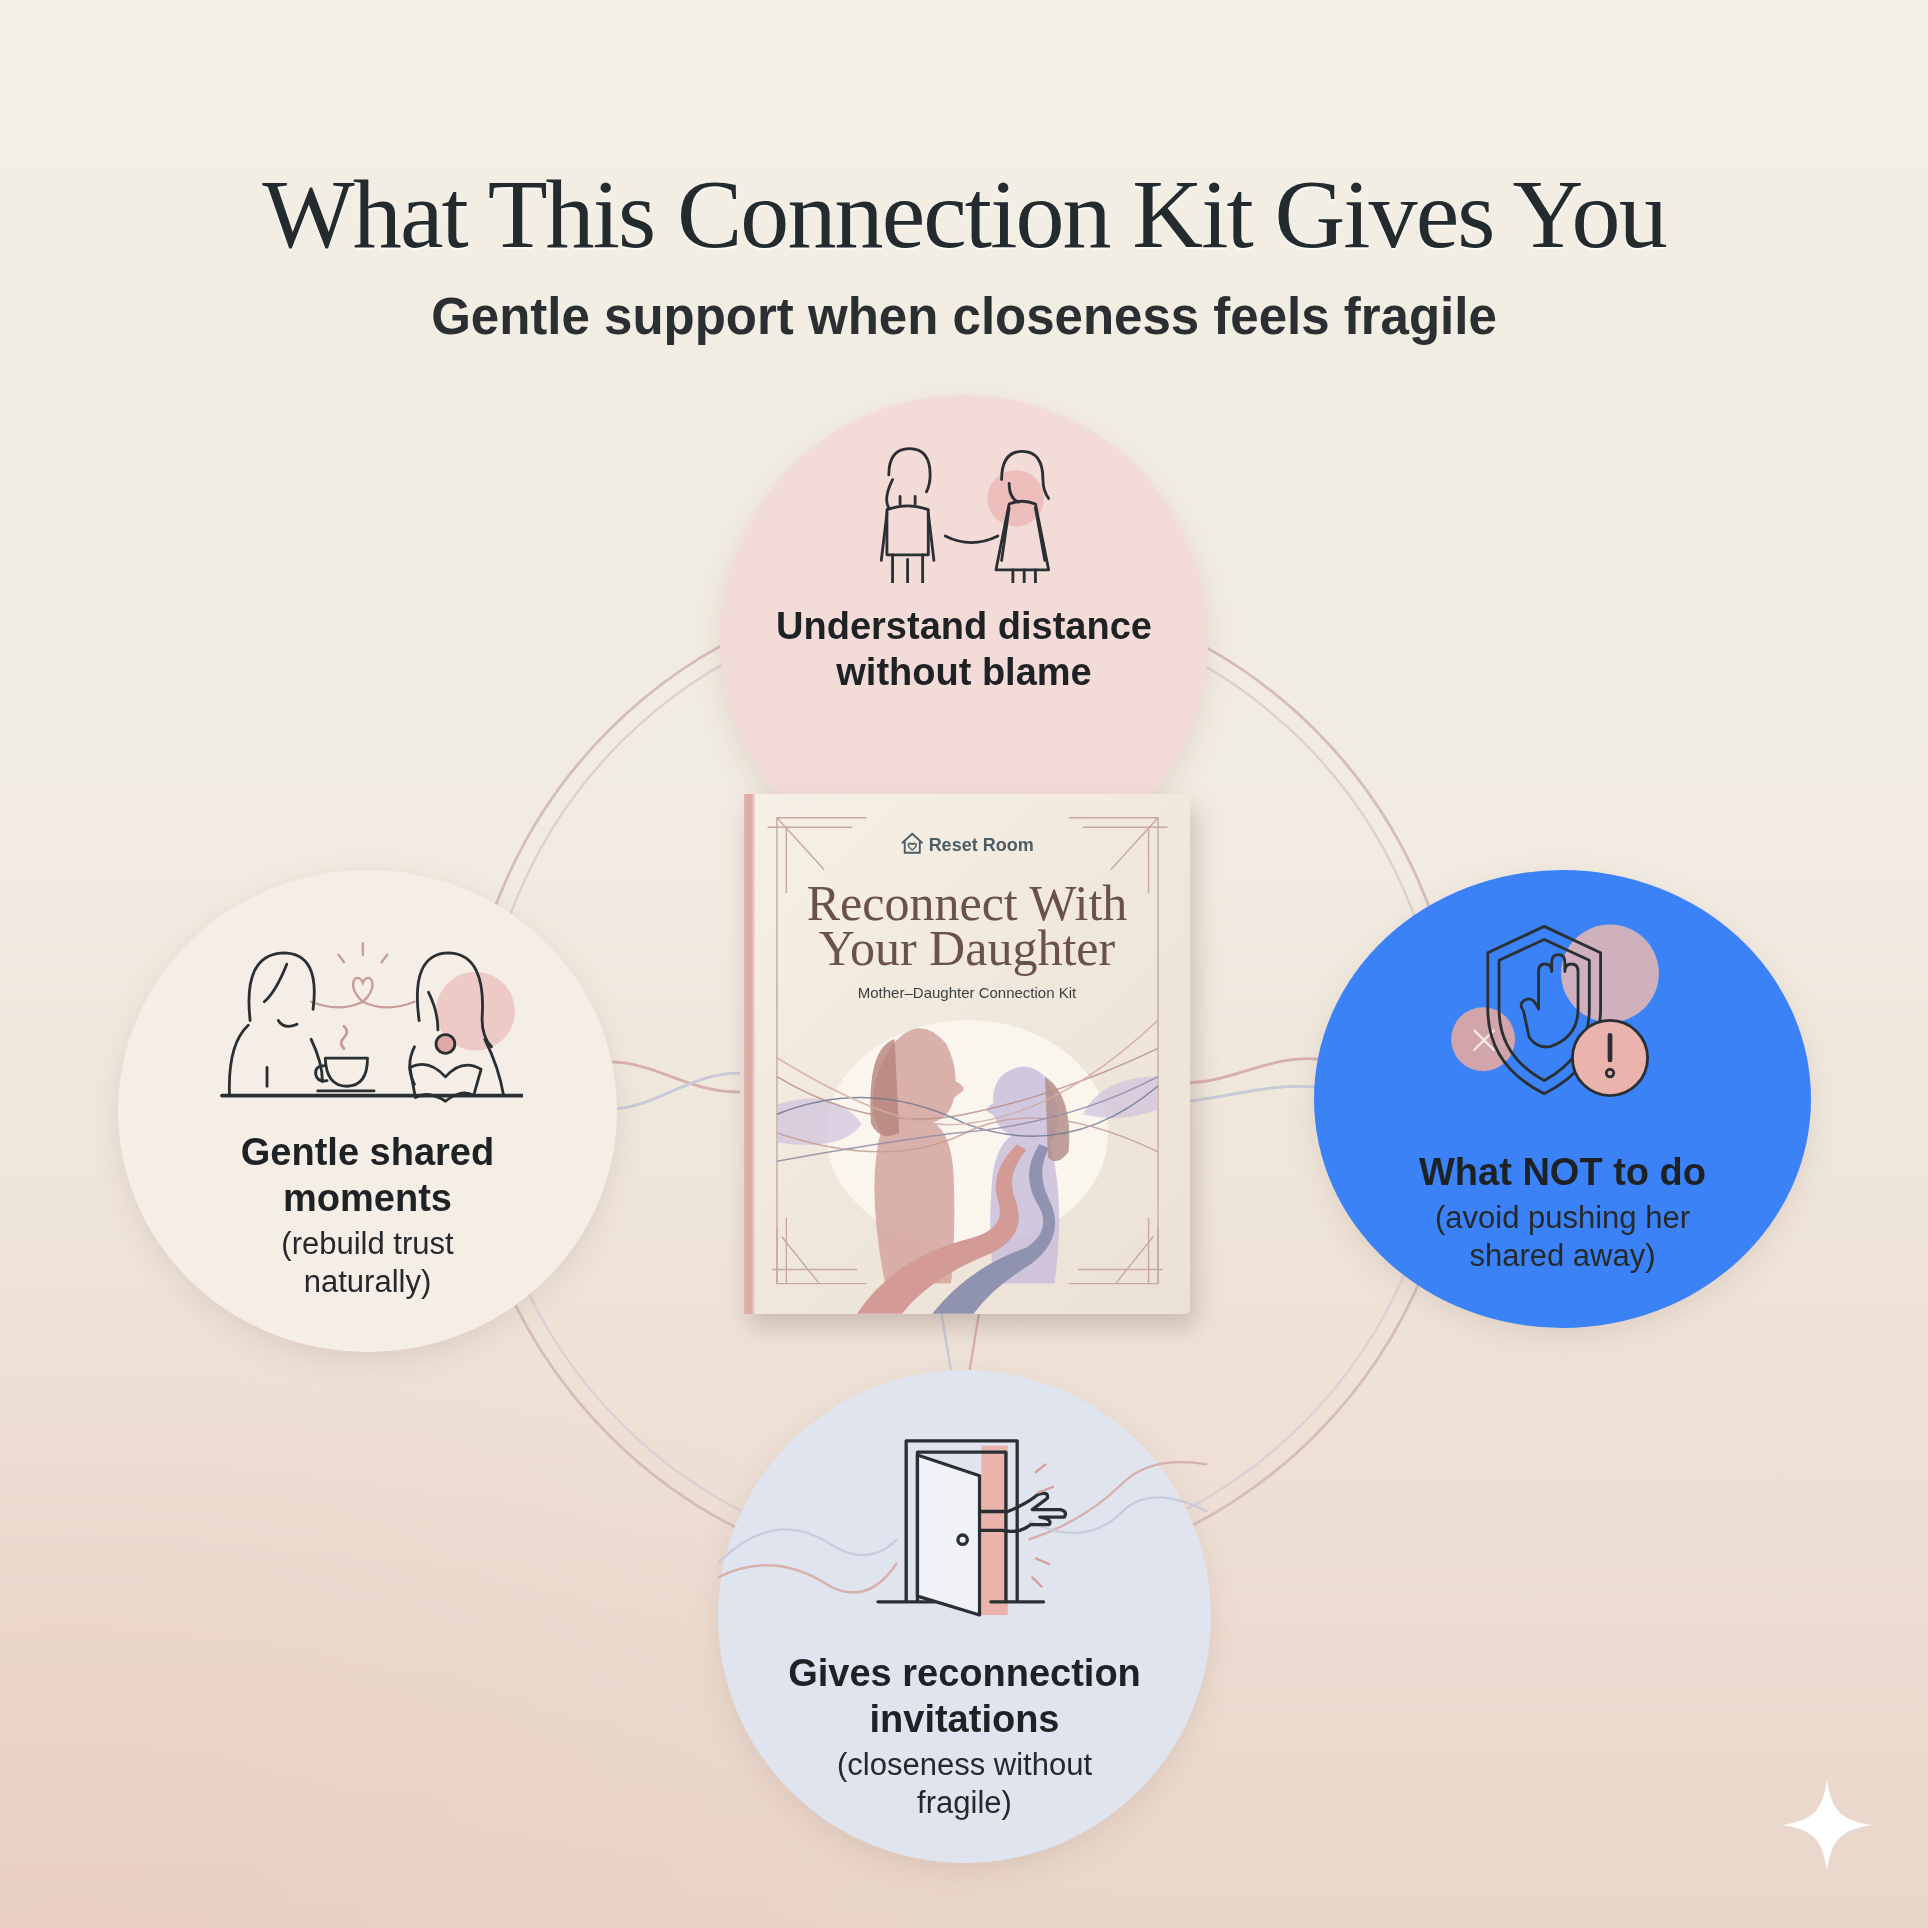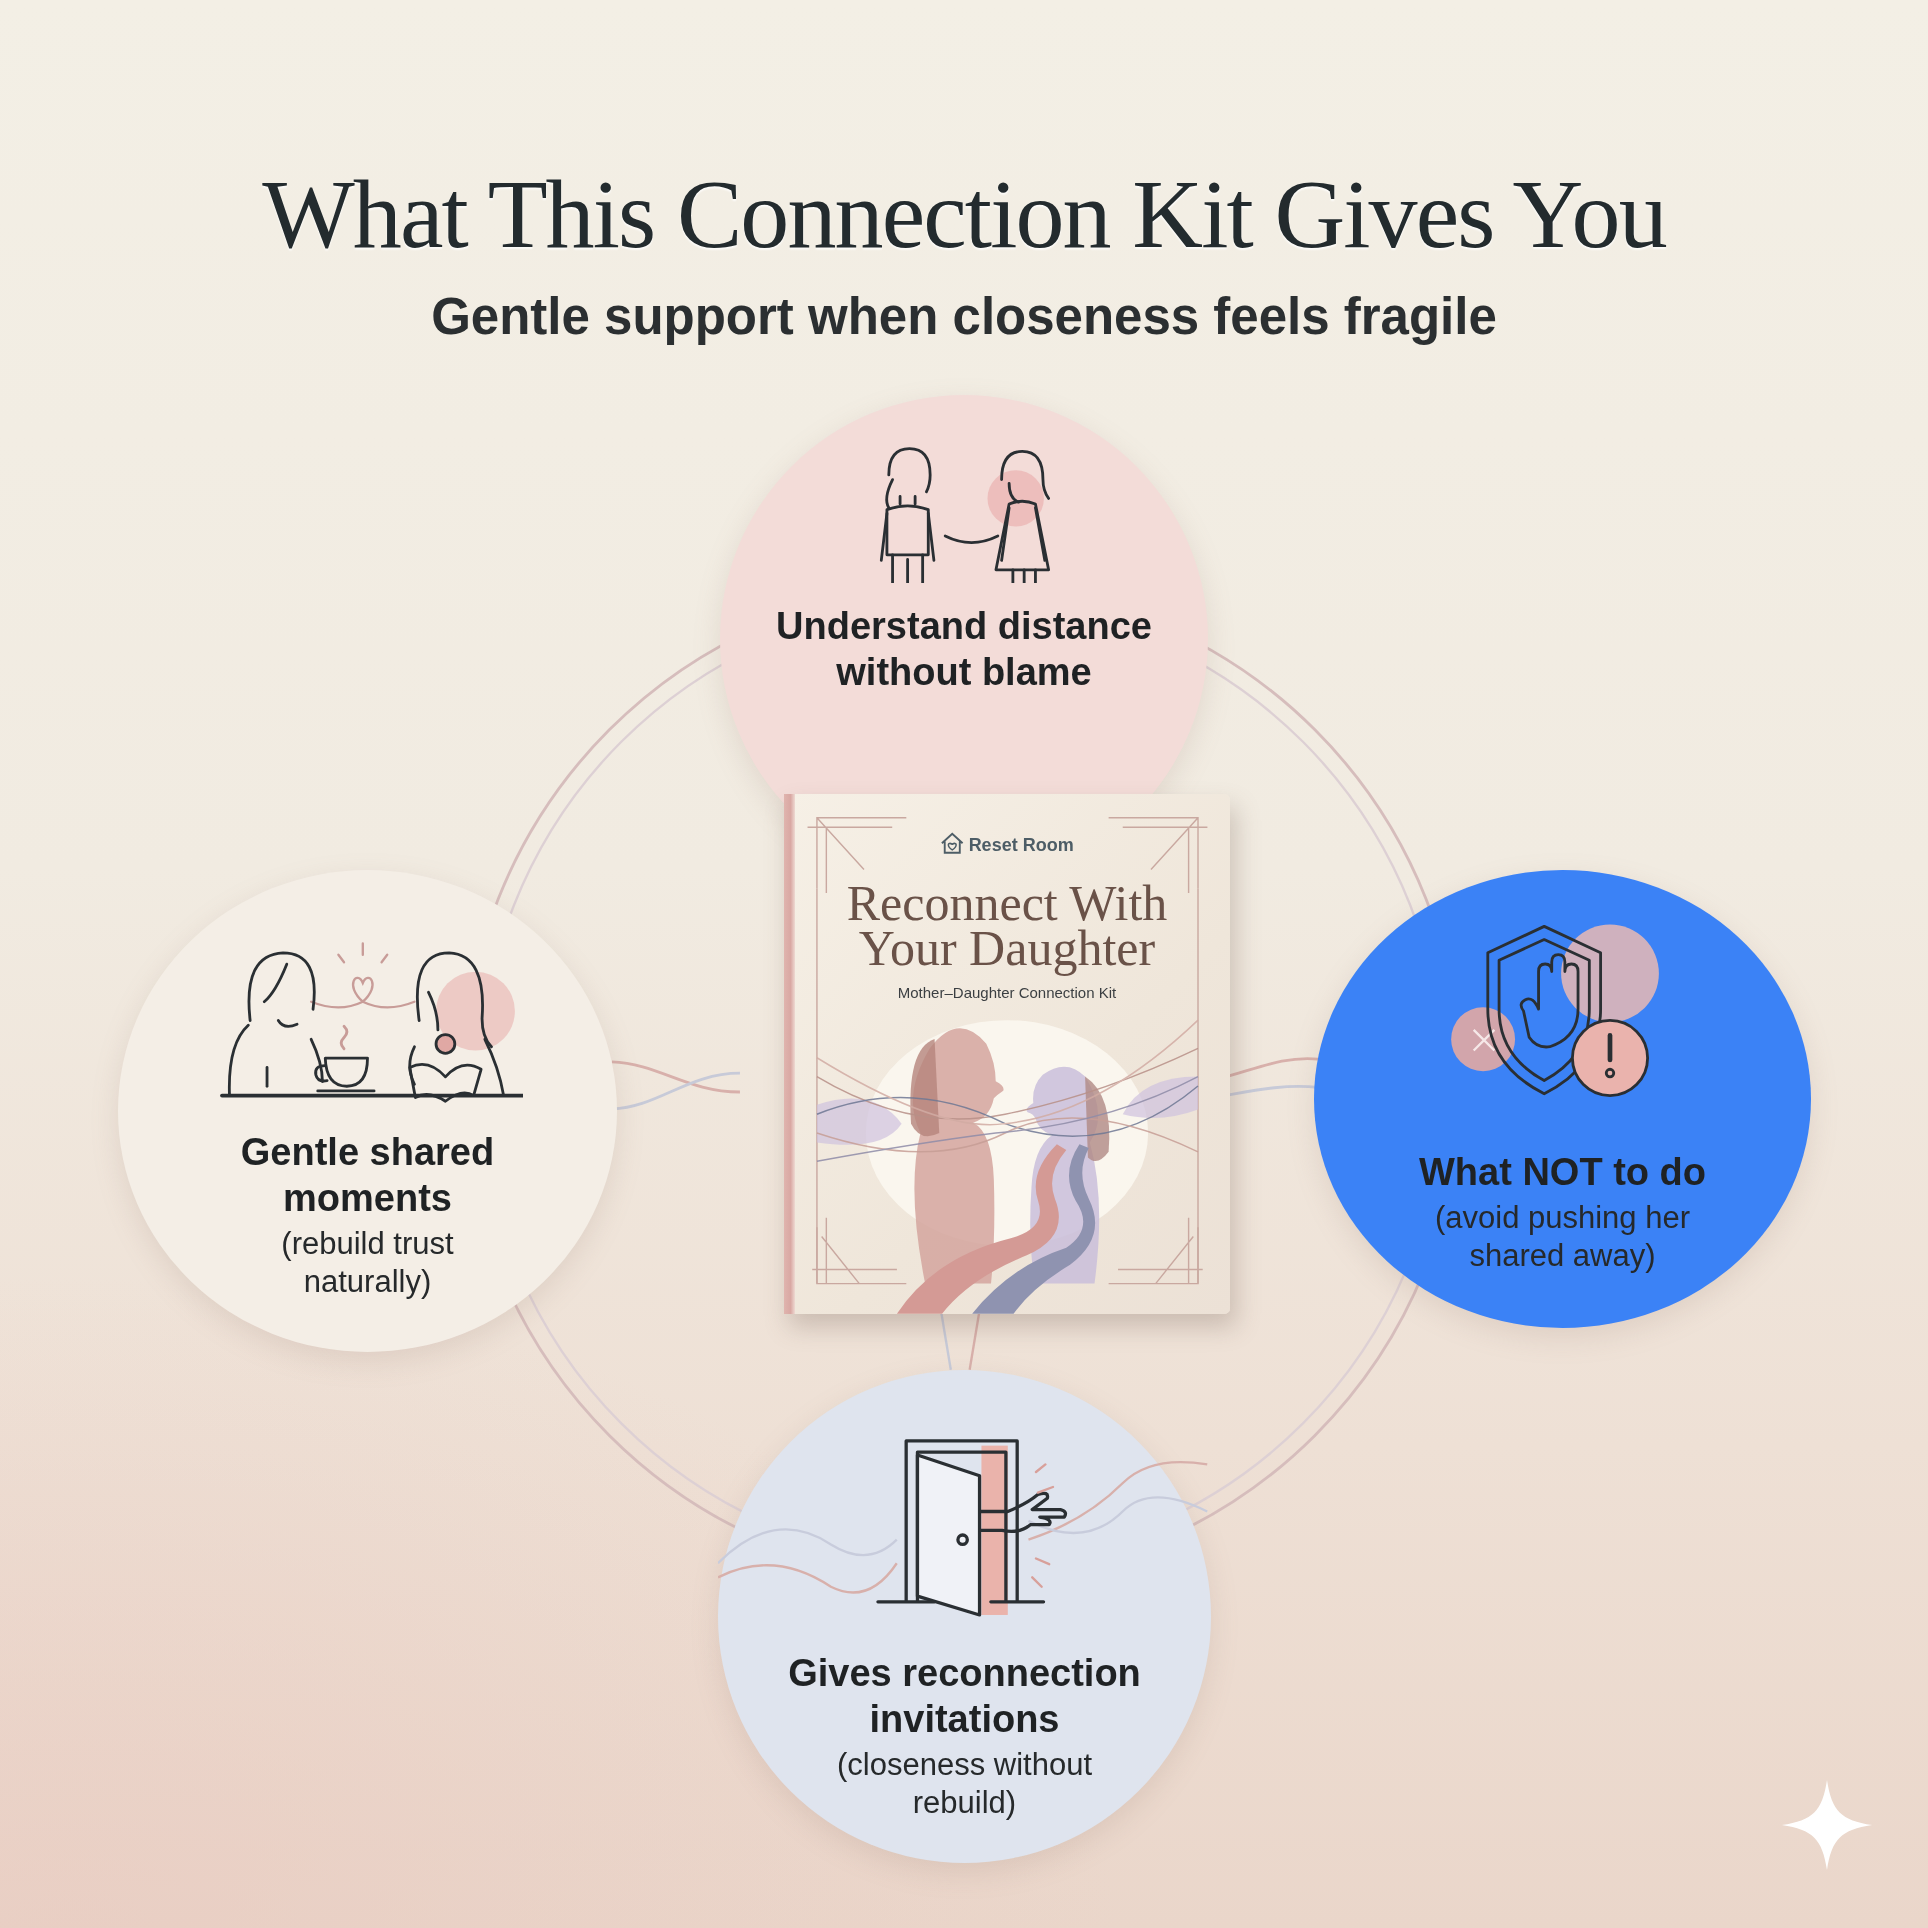--- a/index.html
+++ b/index.html
@@ -35,21 +35,21 @@
   }
   .circle p {
     margin:3.8px 0 0 0; font-size:31px; line-height:38px; color:#26292b;
   }
   #c-top { left:720px; top:395px; width:488px; height:488px; background:#f3dcd8; }
   #c-left { left:118px; top:870px; width:499px; height:482px; background:#f4eee6; }
   #c-right { left:1314px; top:870px; width:497px; height:458px; background:#3b82f6; }
   #c-bottom { left:718px; top:1370px; width:493px; height:493px; background:#dfe4ee; }
 
   .book {
-    position:absolute; left:784px; top:794px; width:446px; height:520px;
+    position:absolute; left:744px; top:794px; width:446px; height:520px;
     background: linear-gradient(135deg,#f6f0e6 0%, #efe6da 60%, #ece1d6 100%);
     box-shadow: 5.6px 13px 24.5px rgba(110,90,80,0.28);
     border-radius:1.9px 5.6px 5.6px 1.9px;
   }
   .book .spine {
     position:absolute; left:0; top:0; bottom:0; width:11.3px;
     background: linear-gradient(90deg,#e0b4ae,#d9a8a3 60%, #eed9d2);
   }
   .book .brand {
     position:absolute; left:0; right:0; top:38px; text-align:center;
@@ -213,21 +213,21 @@
         <path d="M338 38 l10 -8 M340 60 l16 -6 M338 130 l14 6 M334 150 l10 10"></path>
       </g>
     </svg>
   </div>
   <h3 style="margin-top:13px;">
     <span>Gives reconnection</span><br>
     <span>invitations</span>
   </h3>
   <p>
     <span>(closeness without</span><br>
-    <span>rebuild)</span>
+    <span>fragile)</span>
   </p>
 </div>
 
 <div class="book">
   <div class="spine"></div>
   <svg class="cover-art" width="446" height="520" viewBox="0 0 474 552">
 
     <g fill="none" stroke="#c9a8a0" stroke-width="1.5">
       <path d="M35 100 v-75 h95 M45 105 v-70 h70 M25 35 h80 M35 25 l50 55"></path>
       <path d="M440 100 v-75 h-95 M430 105 v-70 h-70 M450 35 h-80 M440 25 l-50 55"></path>

